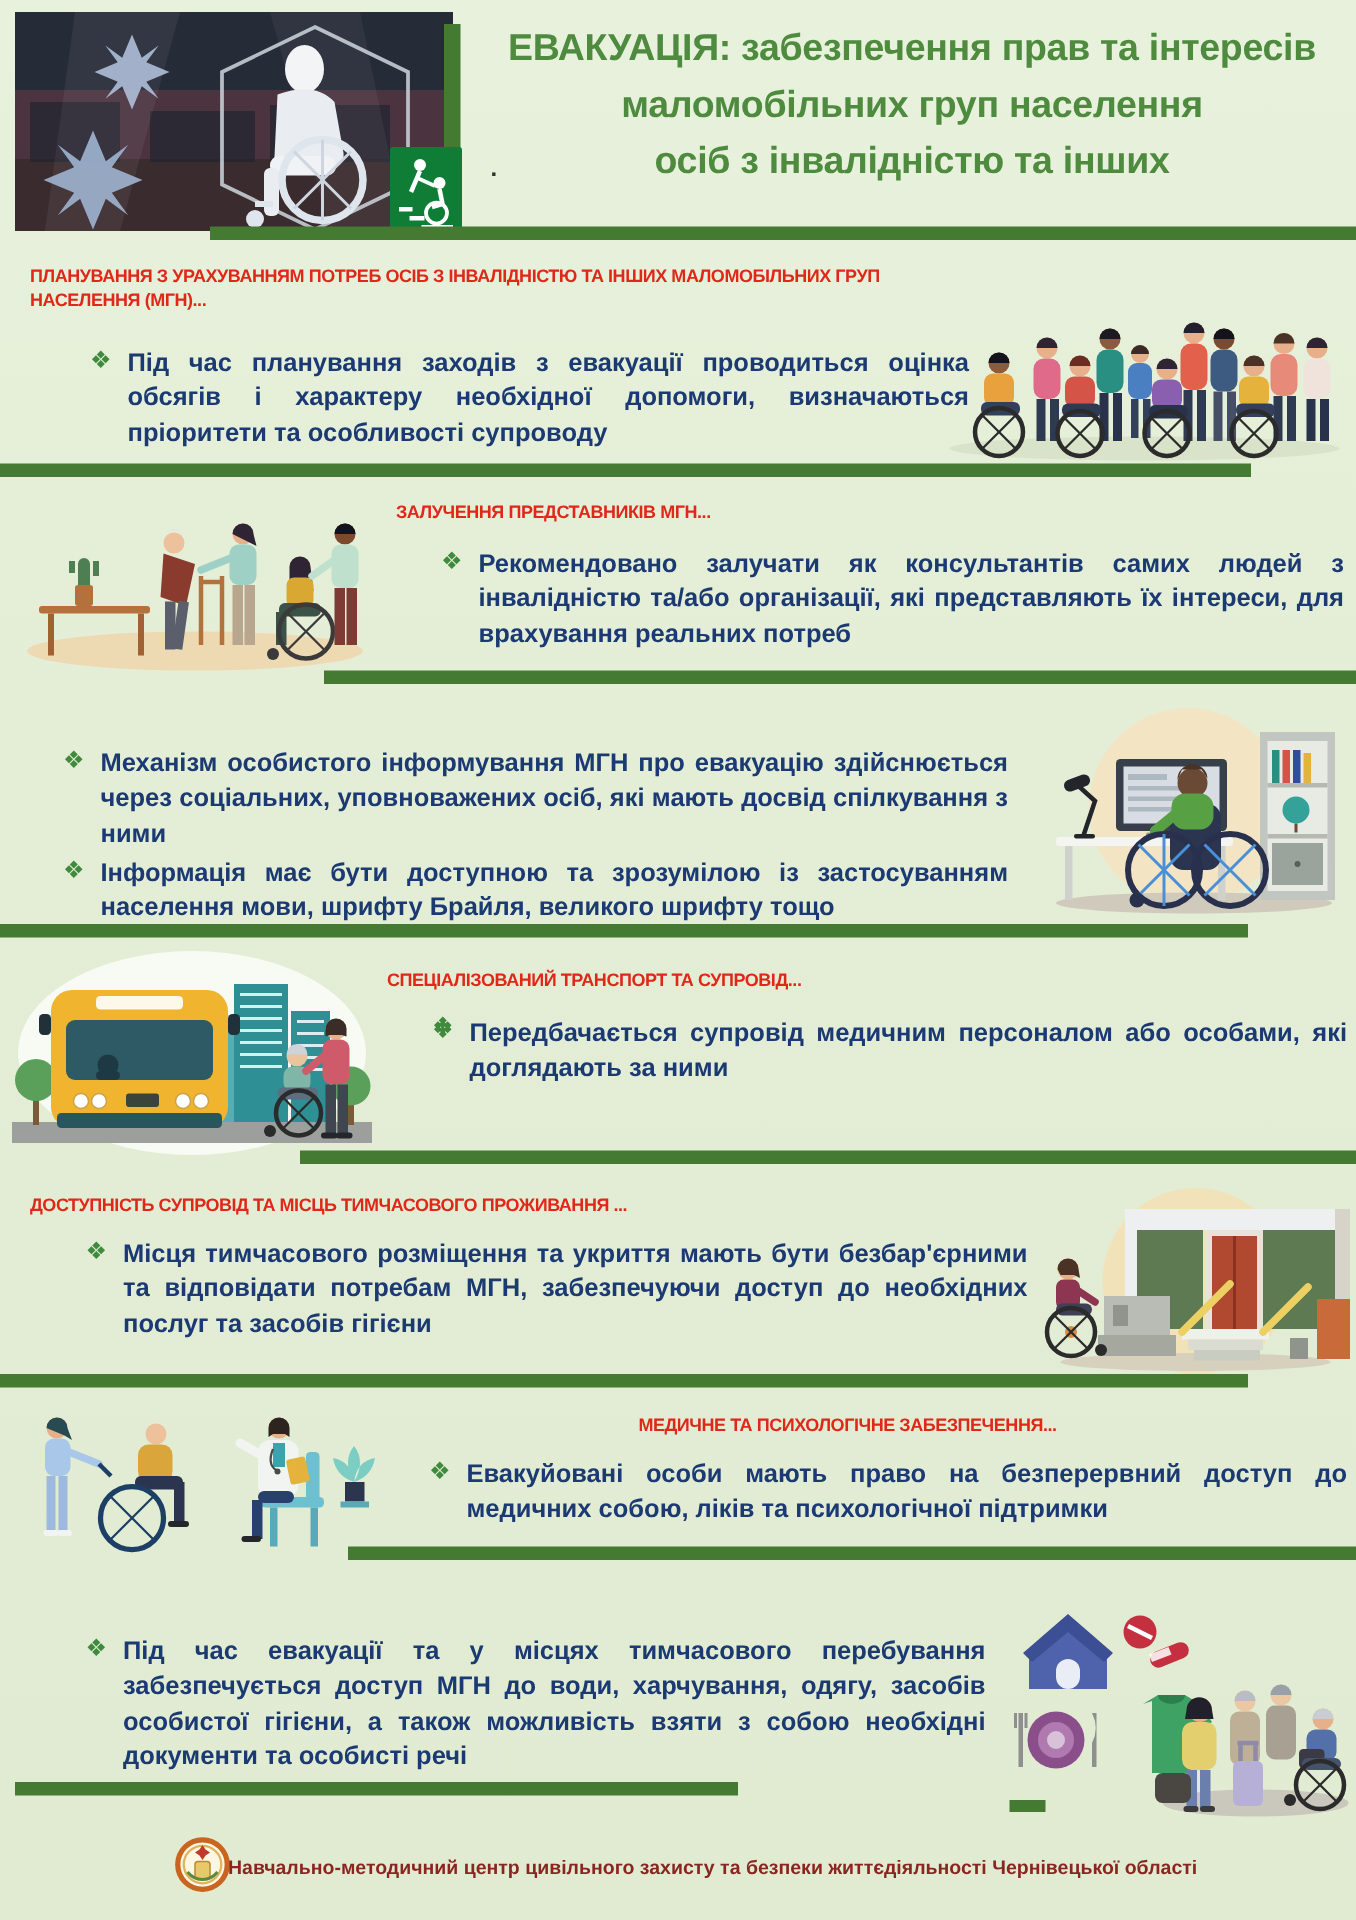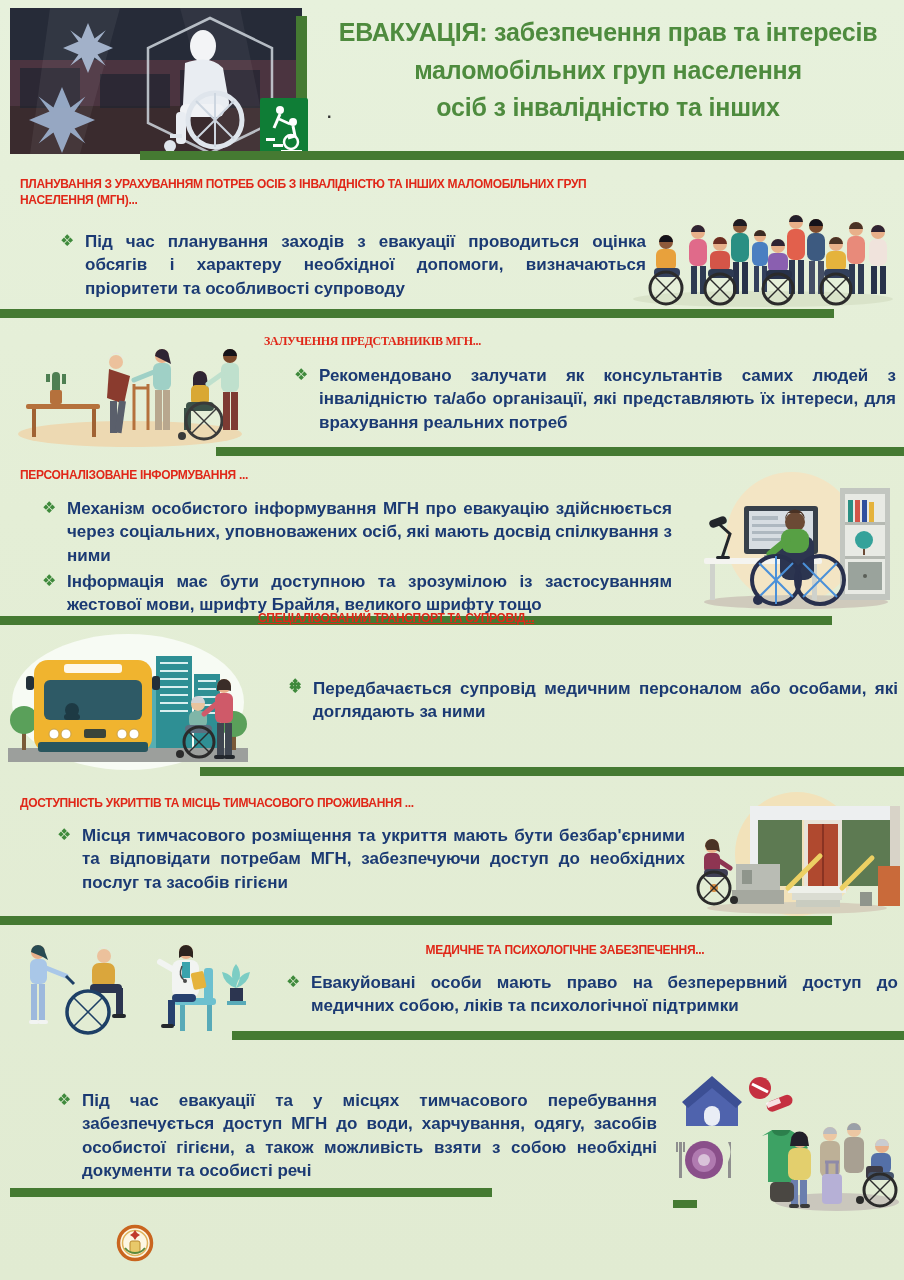--- a/index.html
+++ b/index.html
@@ -187,21 +187,21 @@
             <circle cx="0" cy="93" r="15" fill="none" stroke="#2b2b2b" stroke-width="3"></circle>
             <line x1="-10" y1="83" x2="10" y2="103" stroke="#2b2b2b" stroke-width="1.5"></line>
             <line x1="10" y1="83" x2="-10" y2="103" stroke="#2b2b2b" stroke-width="1.5"></line>
           </g>
       </g>
     </svg>
   </div>
 
   <div class="hbar" style="left:0;top:309px;width:834px;"></div>
 
-  <div class="h-red" style="left:264px;top:333px;width:620px;font-family:Liberation Serif, serif;">ЗАЛУЧЕННЯ ПРЕДСТАВНИКІВ МГН...</div>
+  <div class="h-red" style="left:264px;top:333px;width:620px;">ЗАЛУЧЕННЯ ПРЕДСТАВНИКІВ МГН...</div>
   <div class="bullets" style="left:292px;top:364px;width:604px;">
     <div class="bullet">
       <span class="glyph">❖</span>
       <span>Рекомендовано залучати як консультантів самих людей з інвалідністю та/або організації, які представляють їх інтереси, для врахування реальних потреб</span>
     </div>
   </div>
   <div class="illu" style="left:12px;top:326px;">
     <svg width="236" height="126" viewBox="0 0 236 126">
       <ellipse cx="118" cy="108" rx="112" ry="13" fill="#edd9b2"></ellipse>
       <rect x="38" y="64" width="12" height="14" rx="2" fill="#b5713c"></rect>
@@ -242,29 +242,28 @@
         <rect x="209" y="37" width="18" height="29" rx="6" fill="#bfe0cd"></rect>
         <line x1="210" y1="48" x2="196" y2="58" stroke="#bfe0cd" stroke-width="5" stroke-linecap="round"></line>
         <rect x="211" y="66" width="7" height="38" fill="#7e3b33"></rect>
           <rect x="219" y="66" width="7" height="38" fill="#7e3b33"></rect>
       </g>
     </svg>
   </div>
 
   <div class="hbar" style="left:216px;top:447px;width:688px;"></div>
 
-  <div class="h-red" style="left:20px;top:467px;width:640px;">ПЕРСОНАЛІЗОВАНЕ ІНФОРМУВАННЯ ...</div>
   <div class="bullets" style="left:40px;top:497px;width:632px;">
     <div class="bullet">
       <span class="glyph">❖</span>
       <span>Механізм особистого інформування МГН про евакуацію здійснюється через соціальних, уповноважених осіб, які мають досвід спілкування з ними</span>
     </div>
     <div class="bullet">
       <span class="glyph">❖</span>
-      <span>Інформація має бути доступною та зрозумілою із застосуванням жестової мови, шрифту Брайля, великого шрифту тощо</span>
+      <span>Інформація має бути доступною та зрозумілою із застосуванням населення мови, шрифту Брайля, великого шрифту тощо</span>
     </div>
   </div>
   <div class="illu" style="left:692px;top:466px;">
     <svg width="208" height="152" viewBox="0 0 208 152">
       <circle cx="100" cy="72" r="66" fill="#f3e5c4"></circle>
       <ellipse cx="104" cy="136" rx="92" ry="7" fill="#cfcabc"></ellipse>
       <g>
         <rect x="148" y="22" width="50" height="112" fill="#c2c6c0"></rect>
         <rect x="153" y="28" width="40" height="100" fill="#e8eae4"></rect>
         <rect x="153" y="56" width="40" height="3" fill="#b5b9b2"></rect>
@@ -307,21 +306,21 @@
         <circle cx="128" cy="114" r="24" fill="none" stroke="#28304d" stroke-width="4"></circle>
         <line x1="111" y1="97" x2="145" y2="131" stroke="#4a90d9" stroke-width="2"></line>
           <line x1="145" y1="97" x2="111" y2="131" stroke="#4a90d9" stroke-width="2"></line>
         <circle cx="66" cy="134" r="5" fill="#28304d"></circle>
       </g>
     </svg>
   </div>
 
   <div class="hbar" style="left:0;top:616px;width:832px;"></div>
 
-  <div class="h-red" style="left:258px;top:610px;width:630px;text-decoration:underline;">СПЕЦІАЛІЗОВАНИЙ ТРАНСПОРТ ТА СУПРОВІД...</div>
+  <div class="h-red" style="left:258px;top:645px;width:630px;">СПЕЦІАЛІЗОВАНИЙ ТРАНСПОРТ ТА СУПРОВІД...</div>
   <div class="bullets" style="left:286px;top:674px;width:612px;">
     <div class="bullet">
       <span class="glyph">❖</span>
     </div>
     <div class="bullet">
       <span class="glyph">❖</span>
       <span>Передбачається супровід медичним персоналом або особами, які доглядають за ними</span>
     </div>
   </div>
   <div class="illu" style="left:8px;top:630px;">
@@ -384,21 +383,21 @@
         <rect x="209" y="93" width="7" height="34" fill="#3f4650"></rect>
           <rect x="217" y="93" width="7" height="34" fill="#3f4650"></rect>
         <rect x="206" y="125" width="11" height="4" rx="2" fill="#23272c"></rect>
           <rect x="216" y="125" width="11" height="4" rx="2" fill="#23272c"></rect>
       </g>
     </svg>
   </div>
 
   <div class="hbar" style="left:200px;top:767px;width:704px;"></div>
 
-  <div class="h-red" style="left:20px;top:795px;width:680px;">ДОСТУПНІСТЬ УКРИТТІВ ТА МІСЦЬ ТИМЧАСОВОГО ПРОЖИВАННЯ ...</div>
+  <div class="h-red" style="left:20px;top:795px;width:680px;">ДОСТУПНІСТЬ СУПРОВІД ТА МІСЦЬ ТИМЧАСОВОГО ПРОЖИВАННЯ ...</div>
   <div class="bullets" style="left:55px;top:824px;width:630px;">
     <div class="bullet">
       <span class="glyph">❖</span>
       <span>Місця тимчасового розміщення та укриття мають бути безбар'єрними та відповідати потребам МГН, забезпечуючи доступ до необхідних послуг та засобів гігієни</span>
     </div>
   </div>
   <div class="illu" style="left:692px;top:790px;">
     <svg width="210" height="132" viewBox="0 0 210 132">
       <circle cx="105" cy="64" r="62" fill="#f2e2ba"></circle>
       <ellipse cx="105" cy="118" rx="90" ry="6" fill="#d6d0bd"></ellipse>
@@ -570,14 +569,15 @@
 
   <div class="footer-logo">
     <svg width="38" height="38" viewBox="0 0 38 38">
       <circle cx="19" cy="19" r="16.5" fill="#fdf6e3" stroke="#c9651f" stroke-width="3.5"></circle>
       <circle cx="19" cy="19" r="12.5" fill="none" stroke="#e0b25c" stroke-width="1.5"></circle>
       <path d="M19,6 l2,3 3,2 -3,2 -2,3 -2,-3 -3,-2 3,-2 z" fill="#c0392b"></path>
       <rect x="14" y="17" width="10" height="12" rx="2" fill="#e8c96a" stroke="#b98a2e" stroke-width="1"></rect>
       <path d="M9,24 q4,5 10,5 q6,0 10,-5" fill="none" stroke="#5b8a3c" stroke-width="2"></path>
     </svg>
   </div>
+  <div class="footer-text">Навчально-методичний центр цивільного захисту та безпеки життєдіяльності Чернівецької області</div>
 
 </div>
 
 </body></html>

